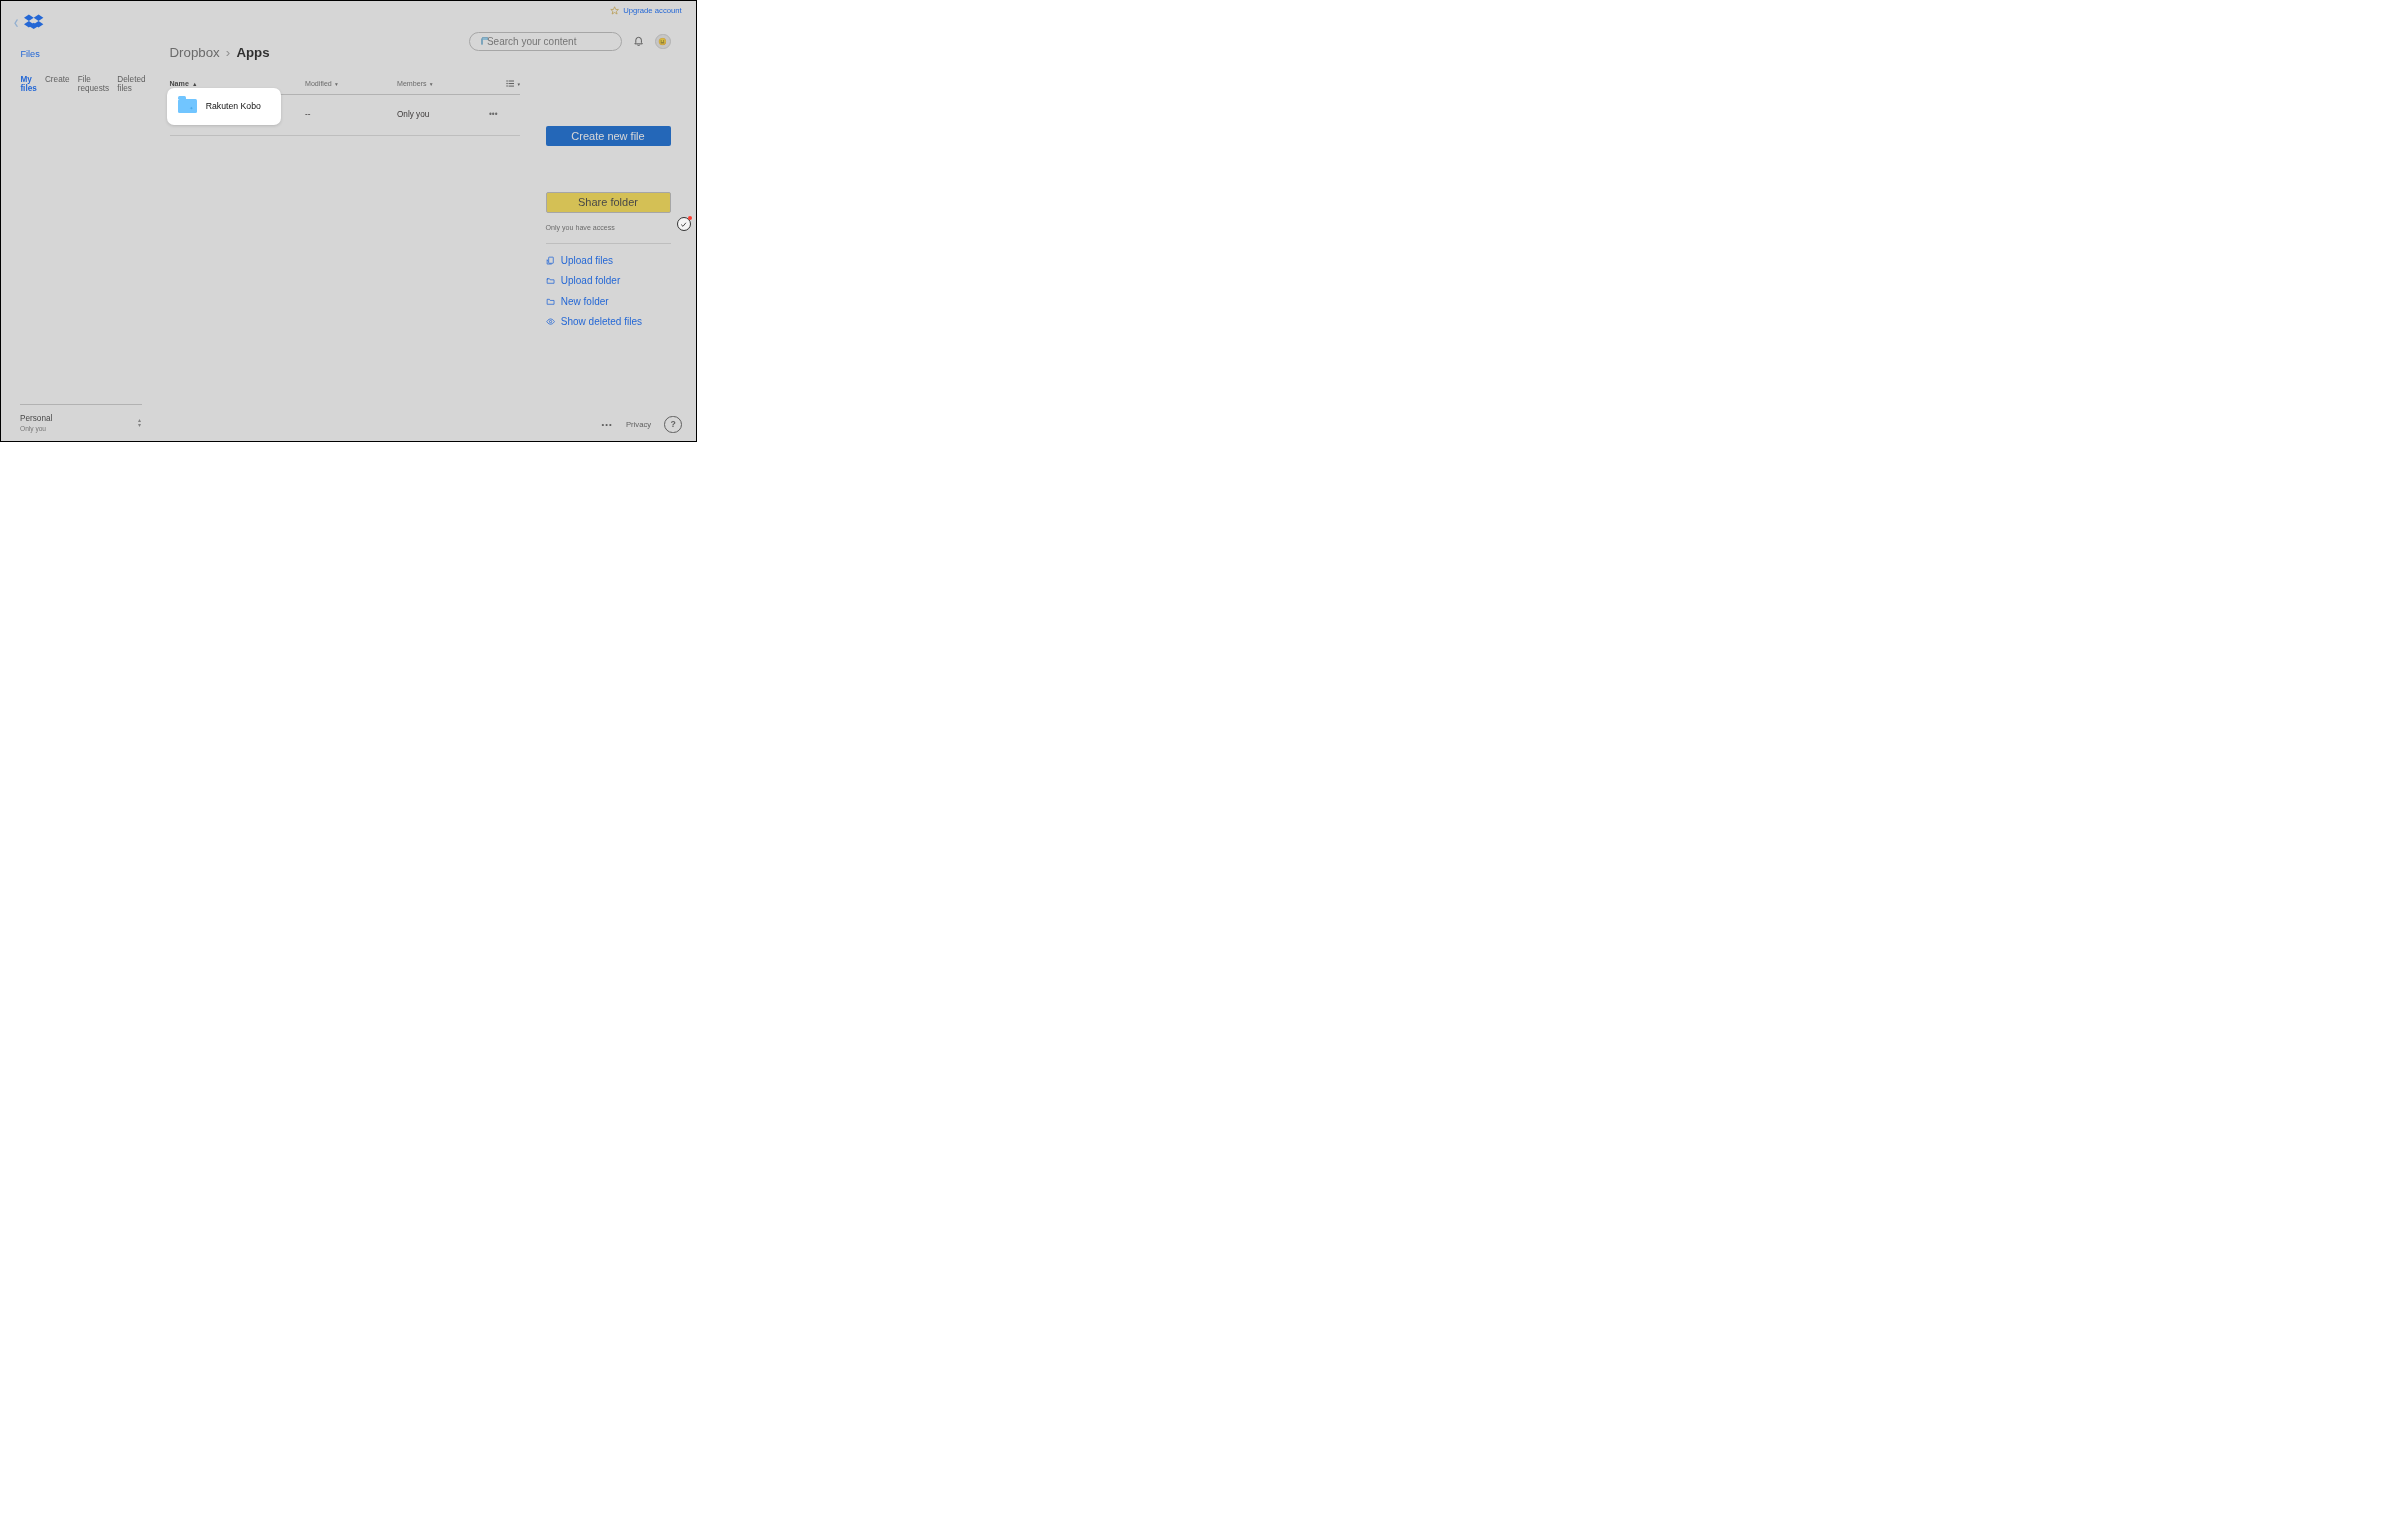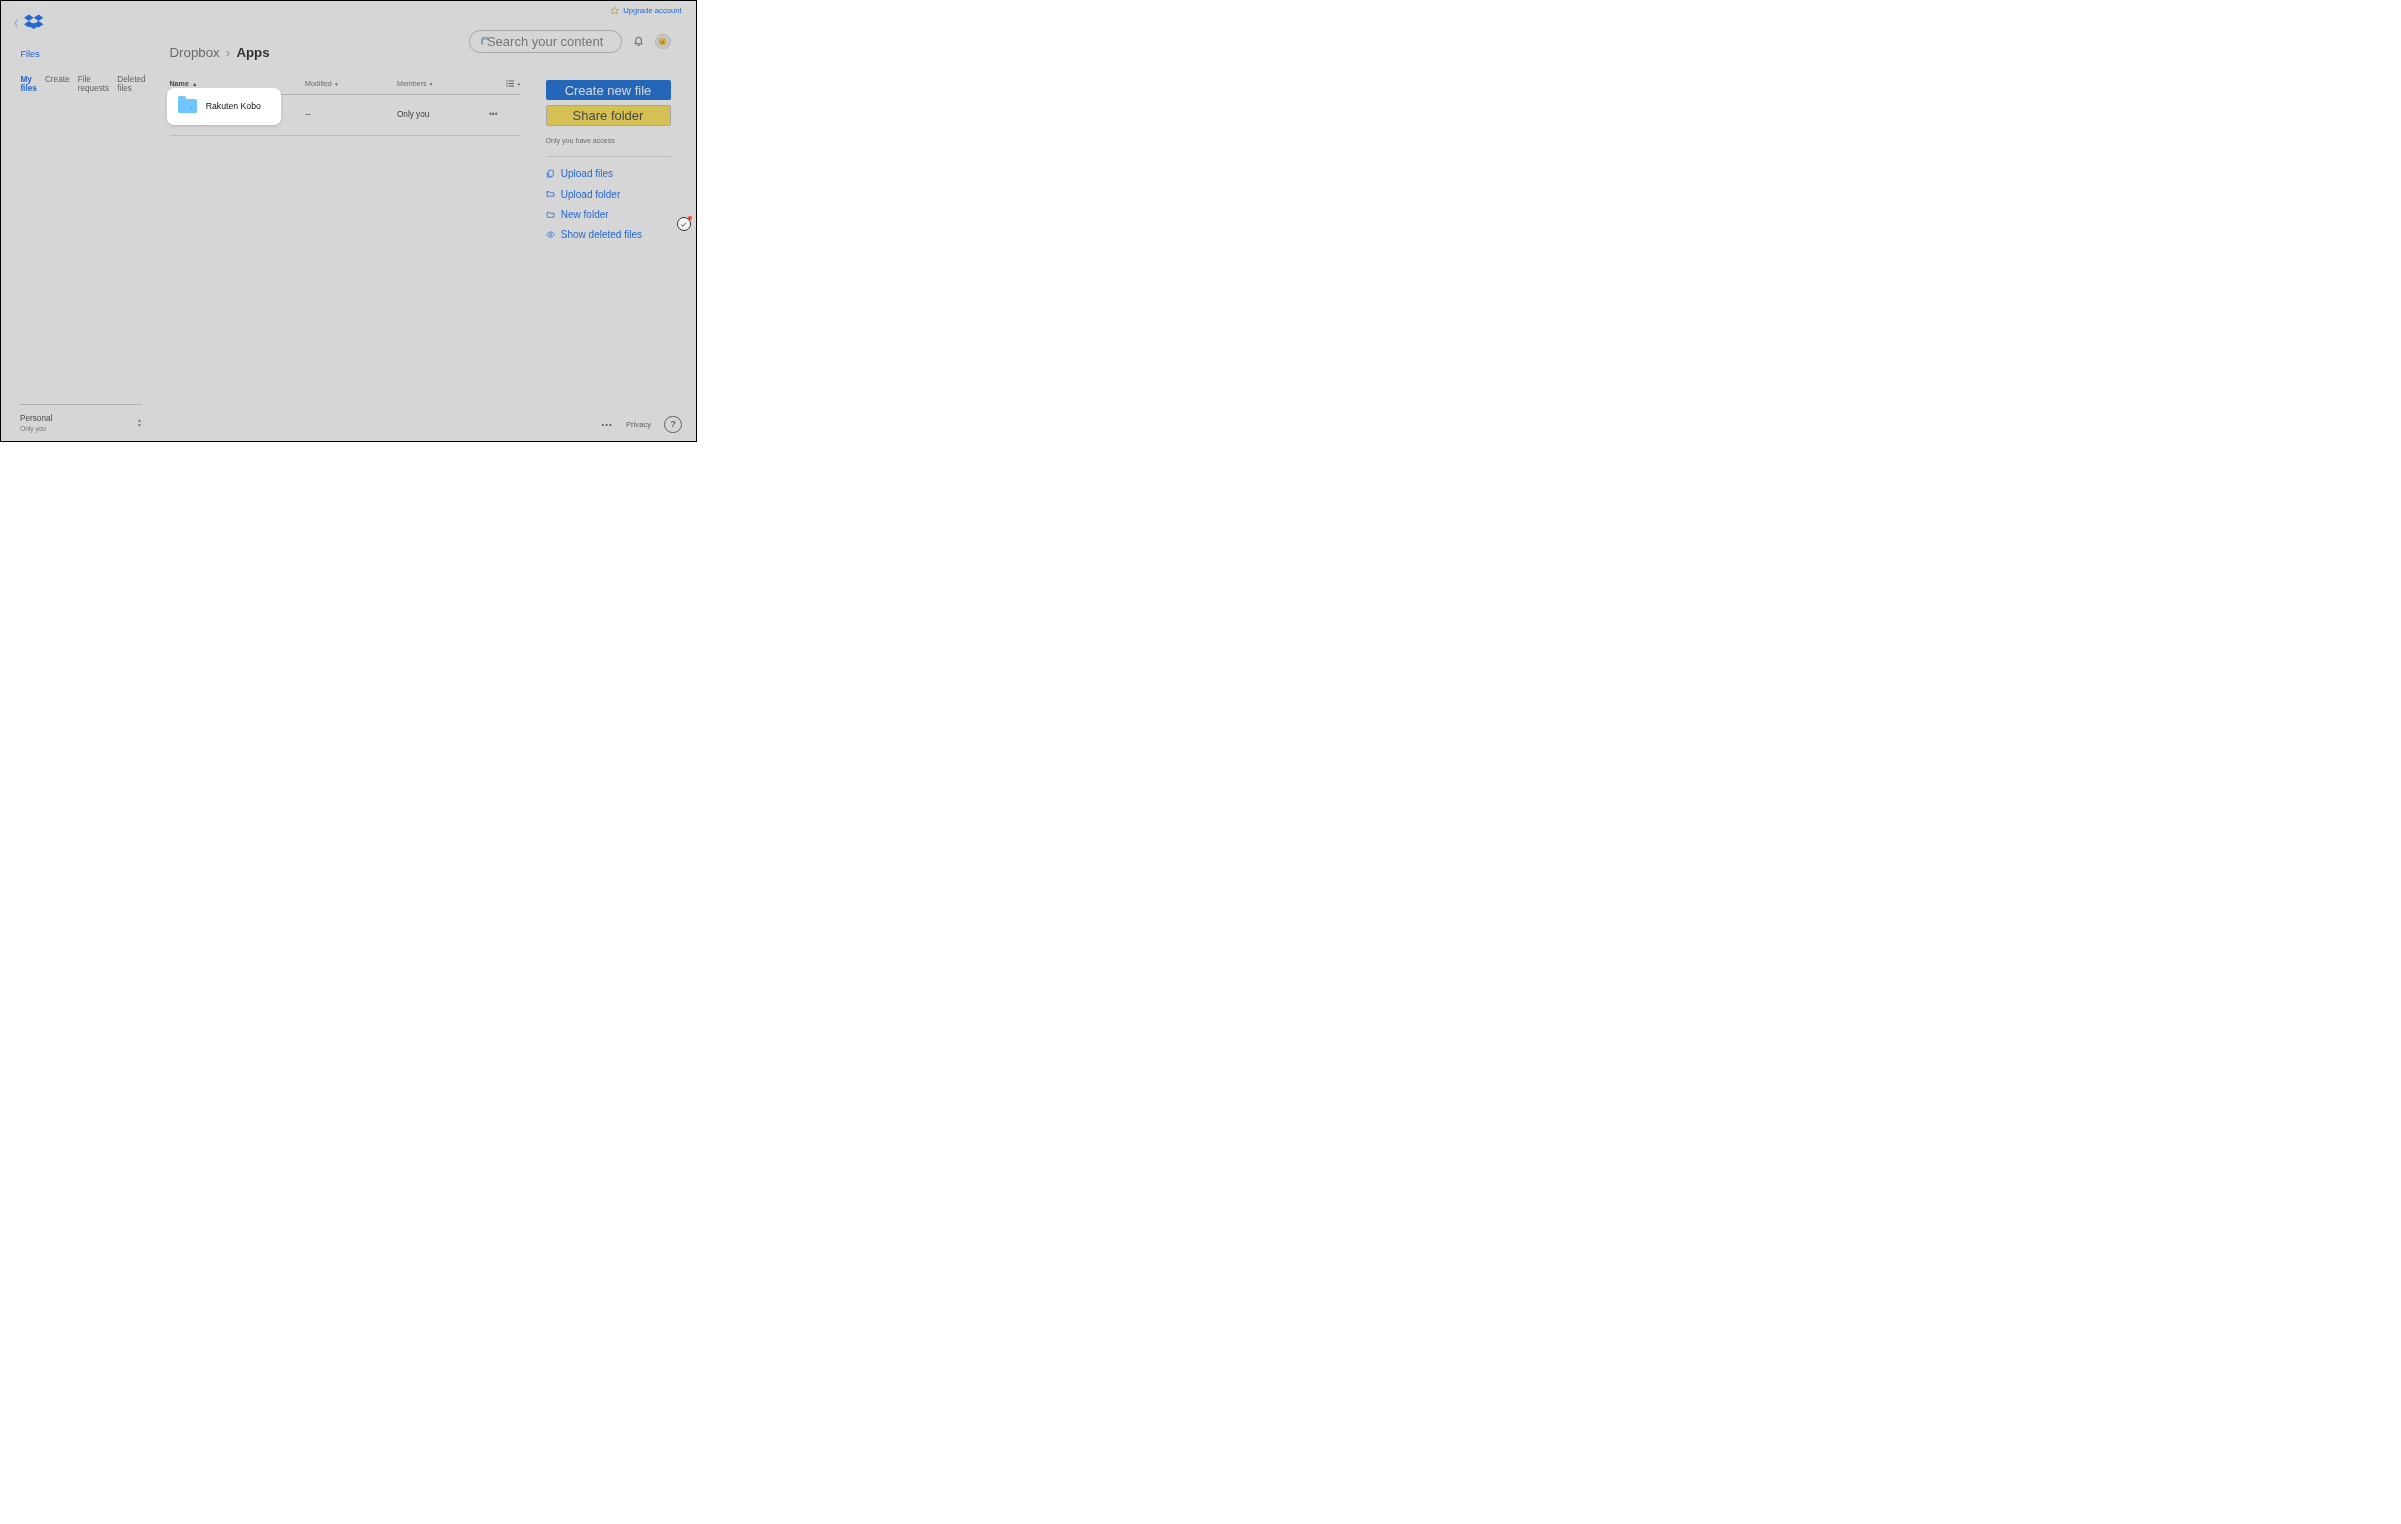--- a/index.html
+++ b/index.html
@@ -89,21 +89,21 @@
   .breadcrumb .sep { color: #999; }
   .breadcrumb .current { font-weight: 700; color:#111; }
   .header-right { display:flex; align-items:center; gap:11.2px; }
   .search-box {
     display:flex; align-items:center;
     border:0.5px solid #bbb; border-radius: 11.2px;
     padding: 3.1px 7.1px; width: 153px; gap:4.1px;
   }
   .search-box input {
     border:none; outline:none; background:transparent; flex:1;
-    font-size: 13px; color:#555;
+    font-size: 10px; color:#555;
   }
   .mini-folder-icon { width:9.2px; height:7.1px; background:#92d3f5; border-radius:1px; border:0.5px solid #7fb8d9; position:relative; }
   .mini-folder-icon::before { content:""; position:absolute; top:-2px; left:0; width:4.1px; height:2px; background:#92d3f5; border:0.5px solid #7fb8d9; border-bottom:none; border-radius:1px 1px 0 0;}
   .bell-icon svg { width:11.2px; height:11.2px; color:#444; }
   .avatar { width:15.3px; height:15.3px; border-radius:50%; background:#e8e8e8; display:flex; align-items:center; justify-content:center; border:0.5px solid #ccc;}
   .avatar-face { font-size:7.1px; color:#888; }
 
   
   .content-row { display:flex; gap: 25.5px; margin-top: 20.4px; }
   .file-list { flex:1; }
@@ -148,22 +148,23 @@
     top: 87px;
     left: 166px;
     box-shadow: 0 1px 3.1px rgba(0,0,0,0.15);
   }
   .highlight-box .hl-name { font-size:8.7px; color:#111; }
 
   
   .right-panel { width: 125px; }
   .btn {
     display:flex; align-items:center; justify-content:center;
-    height: 20.4px; border-radius: 2px; font-size: 13px; cursor:pointer;
+    height: 20.4px; border-radius: 2px; font-size: 11px; cursor:pointer;
     margin-bottom: 5.1px;
+    margin-top: 46px;
   }
   .btn-primary { background:#0061d5; color:#fff; }
   .btn-secondary { background:#fde047; color:#333; border:0.5px solid #bbb; }
   .access-text { color:#666; font-size:7.1px; margin: 11.2px 0; }
   .right-panel hr { border:none; border-top:0.5px solid #ddd; margin-bottom: 11.2px; }
   .action-link { display:flex; align-items:center; gap:6.1px; color:#0061fe; font-size:10px; margin-bottom: 9.2px; cursor:pointer; }
   .action-link svg { width:9.2px; height:9.2px; flex-shrink:0; }
 
   
   .bottom-bar {

